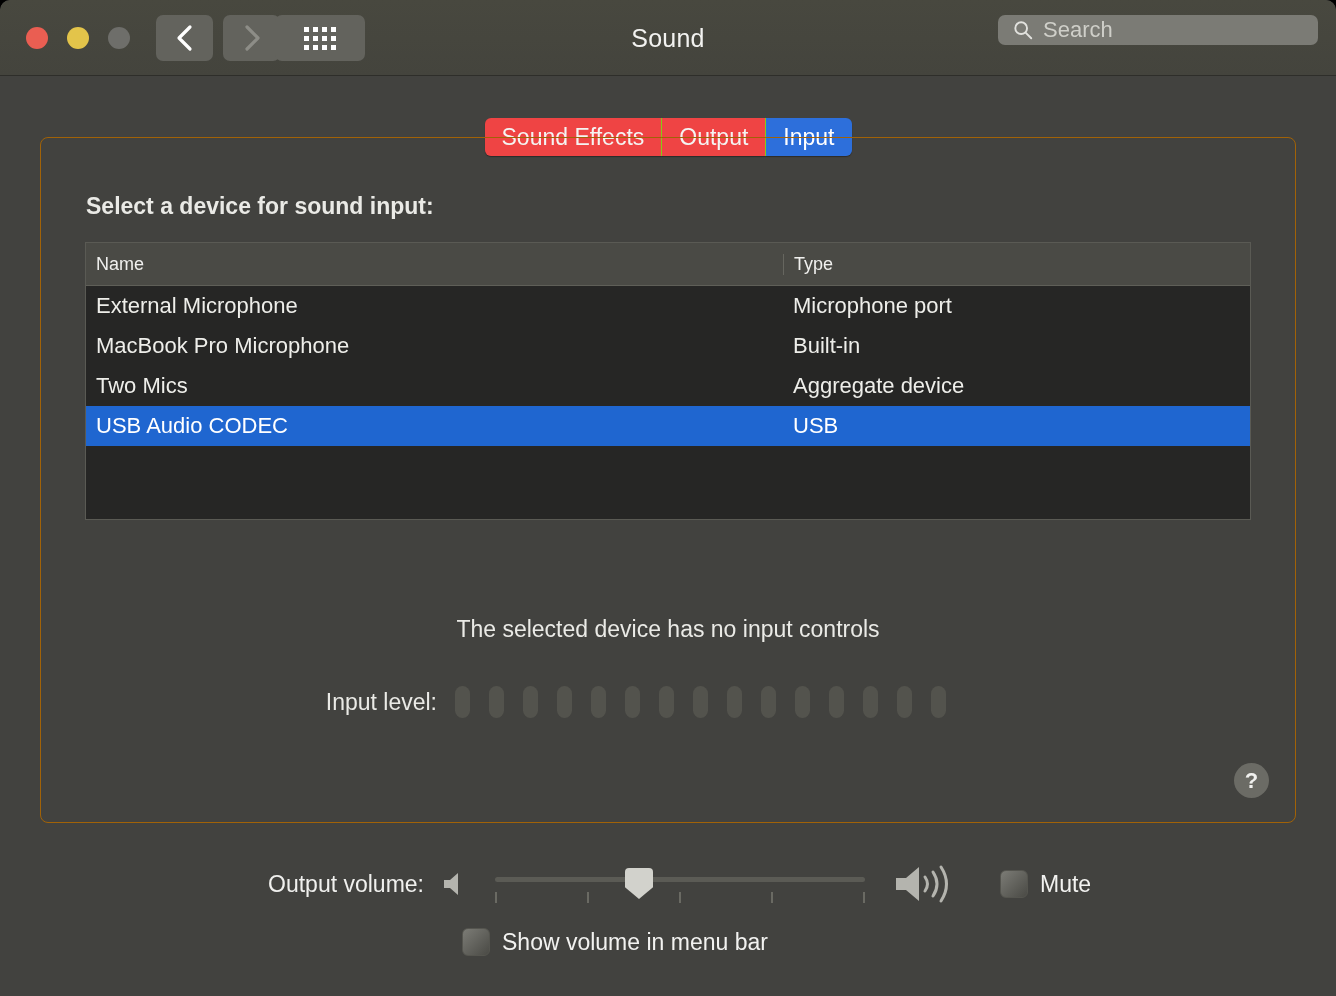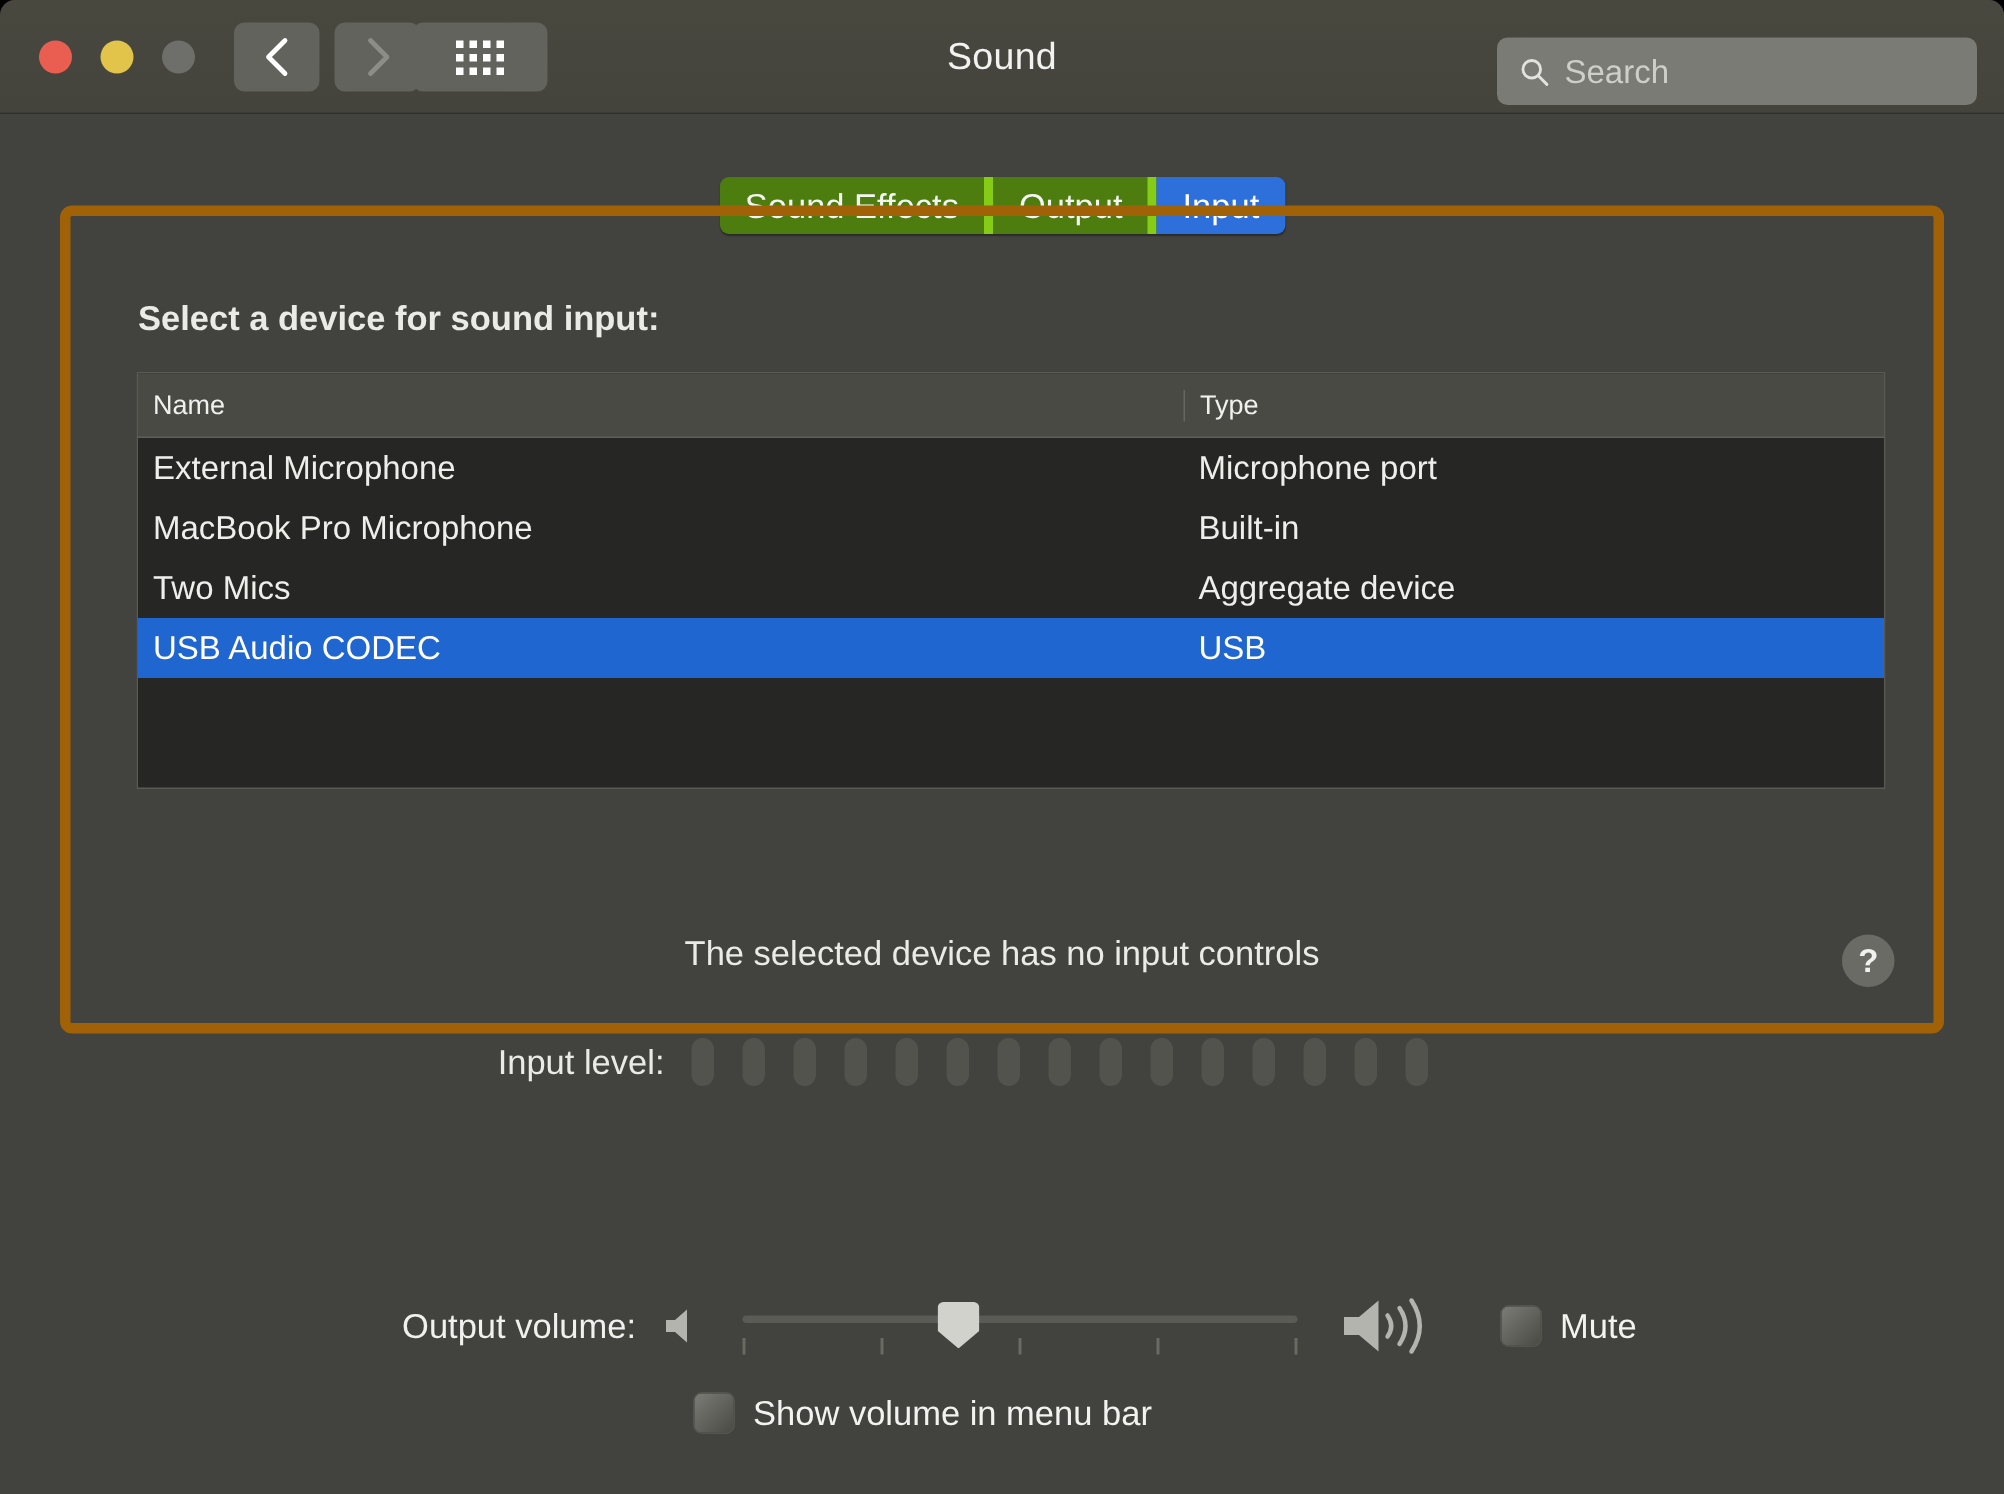--- a/index.html
+++ b/index.html
@@ -76,22 +76,22 @@
     position: absolute;
     left: 0; right: 0; top: 24px;
     text-align: center;
     color: #f2f2f0;
     font-size: 25px;
     letter-spacing: 0.2px;
   }
 
   .searchbox {
     position: absolute;
-    right: 18px; top: 25px;
-    width: 320px; height: 45px;
+    right: 18px; top: 15px;
+    width: 320px; height: 30px;
     background: #7b7b75;
     border-radius: 7px;
     display: flex; align-items: center;
     padding-left: 14px;
   }
   .search-ico { width: 22px; height: 22px; flex: none; margin-right: 9px; }
   .search-ph {
     color: #cfcfc9;
     font-size: 22px;
   }
@@ -105,37 +105,37 @@
   .tabs {
     display: flex;
     height: 38px;
     border-radius: 6px;
     overflow: hidden;
     box-shadow: 0 1px 1px rgba(0,0,0,0.35);
   }
   .tab {
     display: flex; align-items: center; justify-content: center;
     padding: 0 17px;
-    background: #4d7c0f;
+    background: #ef4444;
     color: #f4f4f2;
     font-size: 23px;
-    border-right: 6px solid #84cc16;
+    border-right: 1px solid #84cc16;
   }
   .tab:last-child { border-right: none; }
   .tab.active {
     background: #2d6fdb;
     color: #ffffff;
   }
 
   
   .panel {
     position: absolute;
     left: 40px; top: 137px;
-    width: 1256px; height: 552px;
-    border: 7px solid #a16207;
+    width: 1256px; height: 686px;
+    border: 1px solid #a16207;
     border-radius: 8px;
     background: transparent;
   }
 
   .section-title {
     position: absolute;
     left: 45px; top: 55px;
     color: #eaeae6;
     font-size: 23px;
     font-weight: bold;

